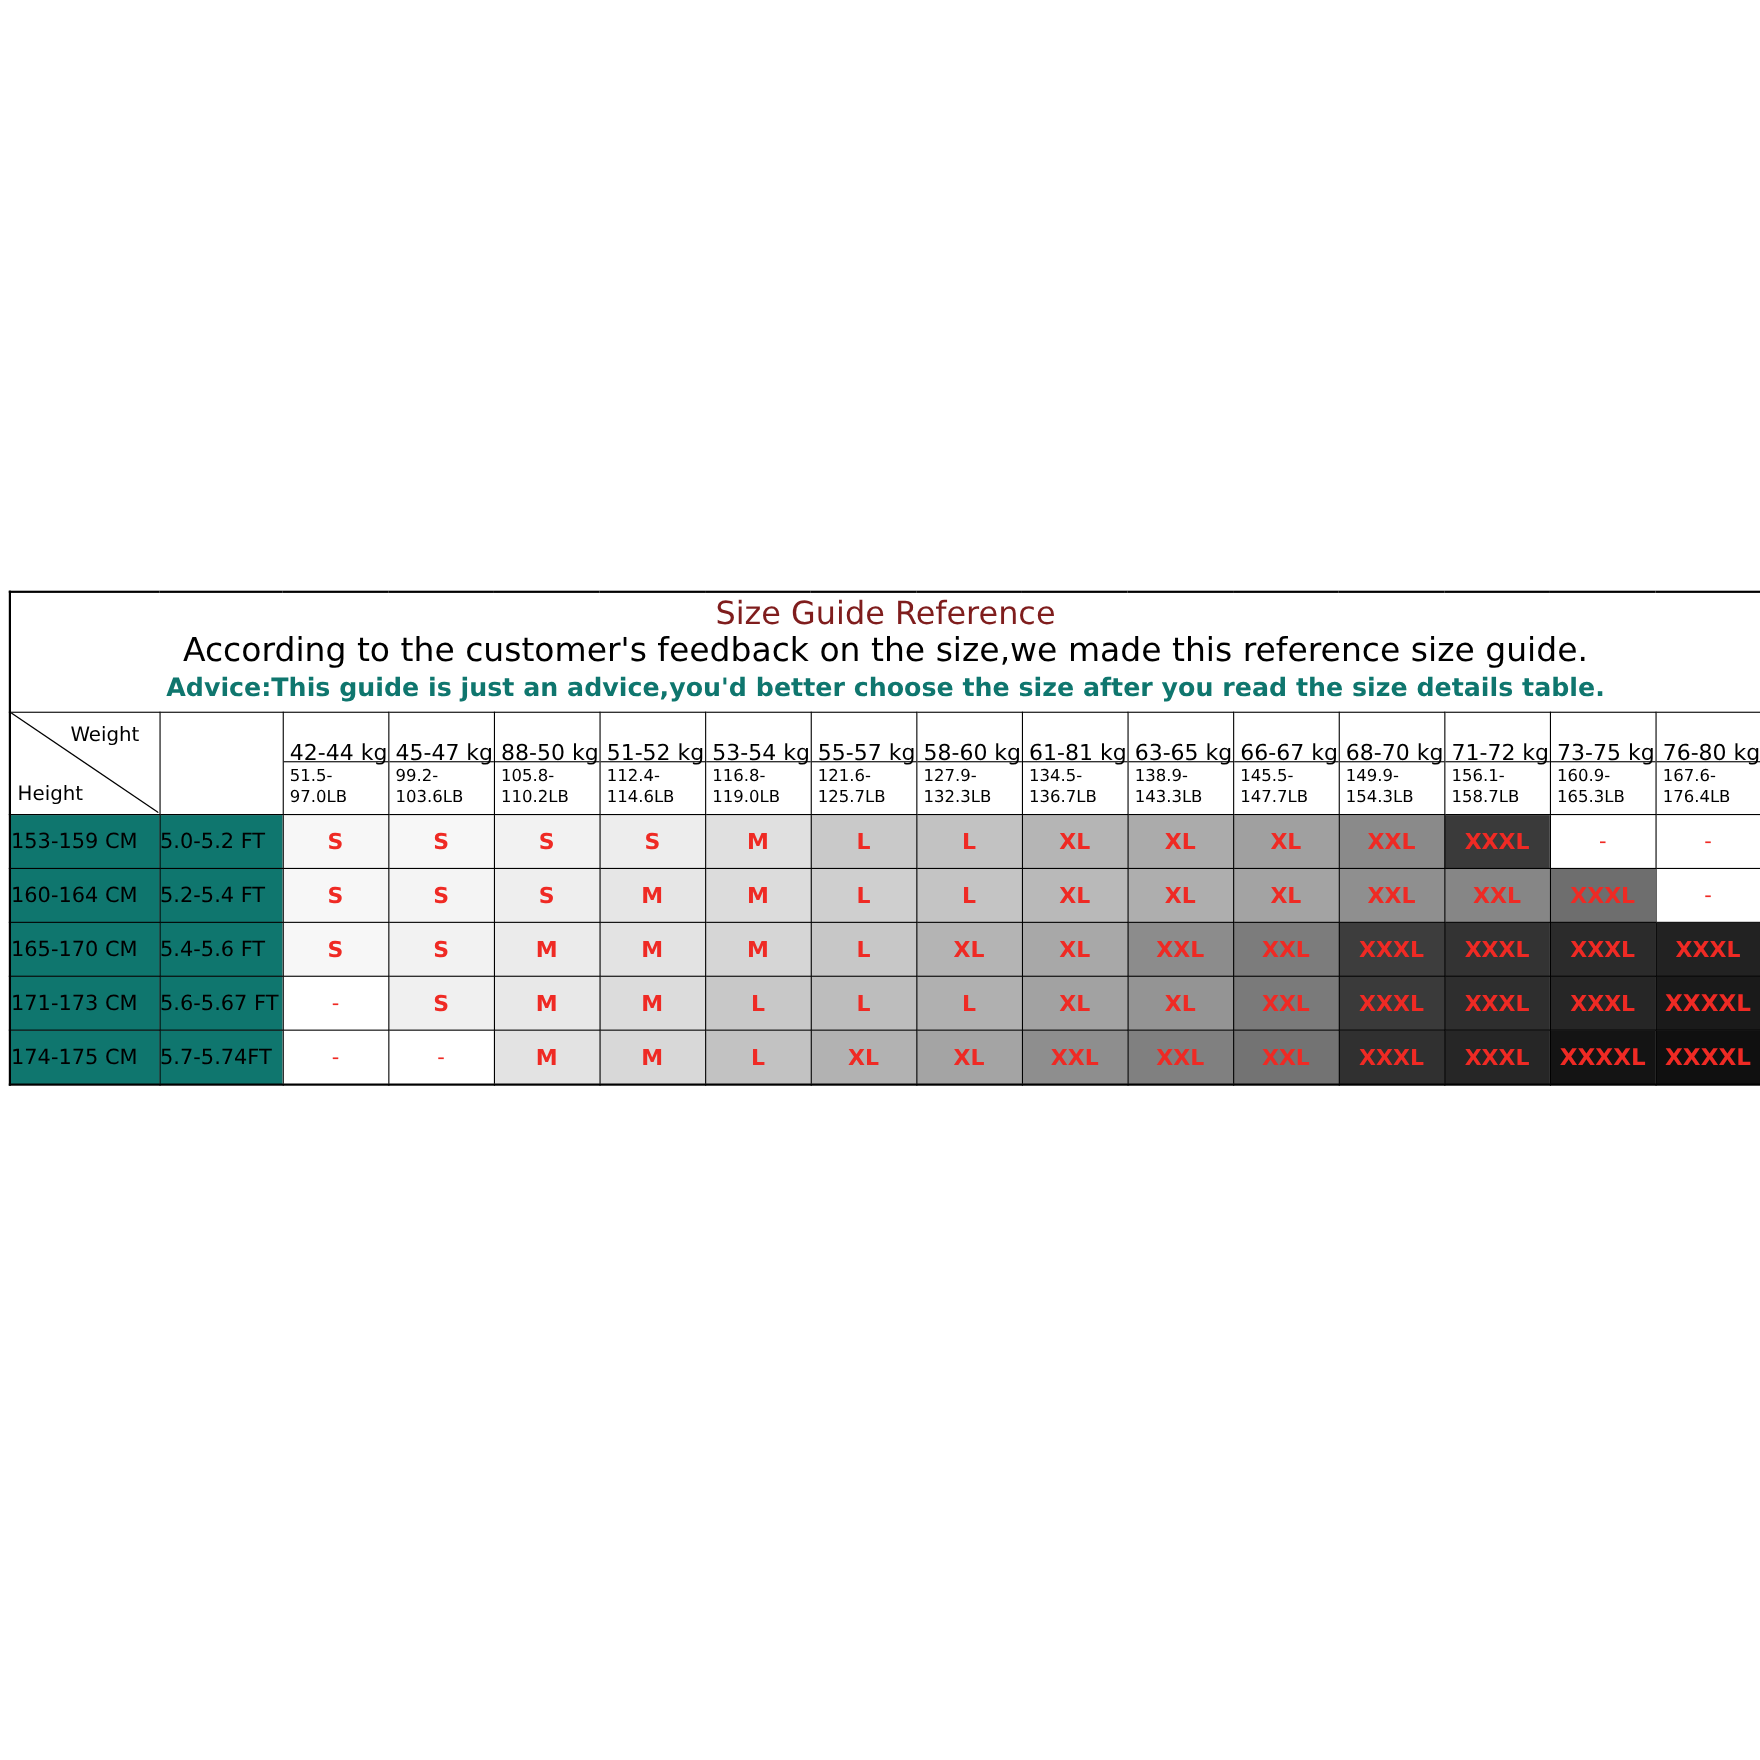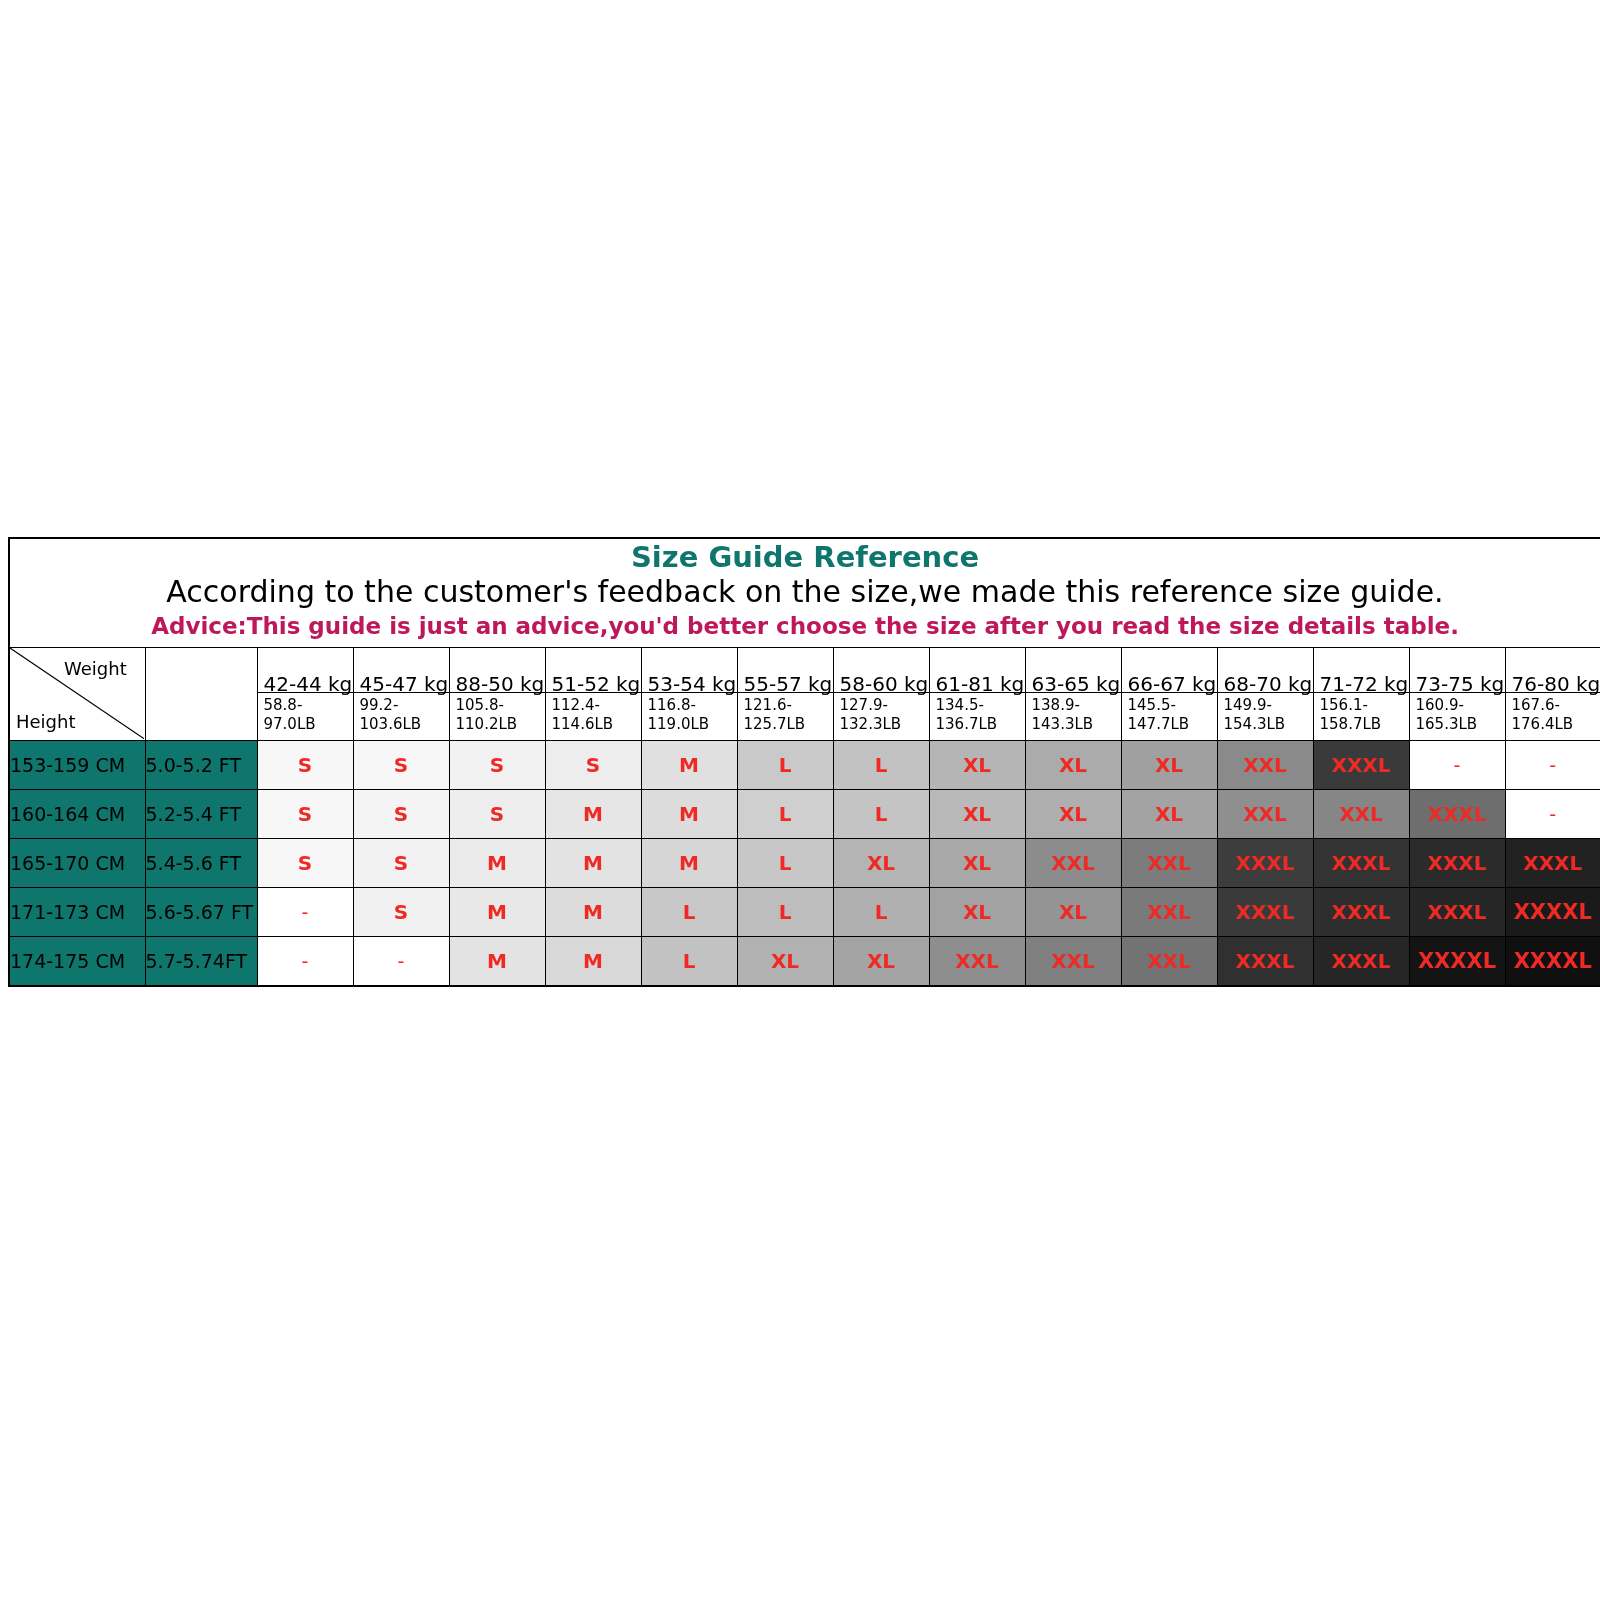--- a/index.html
+++ b/index.html
@@ -33,32 +33,31 @@
   }
   
   .title-cell {
     border: none !important;
     padding: 8px 0 2px 0;
     text-align: center;
   }
   .title-line1 {
     font-size: 29px;
     line-height: 36px;
-    color: #0f766e;
-    font-weight: bold;
+    color: #7f1d1d;
   }
   .title-line2 {
     font-size: 30px;
     line-height: 34px;
     color: #000;
   }
   .title-line3 {
     font-size: 23px;
     line-height: 34px;
-    color: #be185d;
+    color: #0f766e;
     font-weight: 700;
     padding-bottom: 4px;
   }
   
   .corner {
     position: relative;
     height: 92px;
     width: 136px;
   }
   .corner .diag {
@@ -156,21 +155,21 @@
             <line x1="0" y1="0" x2="136" y2="92" stroke="#000" stroke-width="1.2"></line>
           </svg>
           <span class="lbl-weight">Weight</span>
           <span class="lbl-height">Height</span>
         </td>
         <td class="corner corner2"></td>
 
         <td class="wcell">
           <div class="wsplit"></div>
           <span class="kg">42-44 kg</span>
-          <span class="lb">58.8-97.0LB</span>
+          <span class="lb">51.5-97.0LB</span>
         </td>
         <td class="wcell">
           <div class="wsplit"></div>
           <span class="kg">45-47 kg</span>
           <span class="lb">99.2-103.6LB</span>
         </td>
         <td class="wcell">
           <div class="wsplit"></div>
           <span class="kg">88-50 kg</span>
           <span class="lb">105.8-110.2LB</span>

